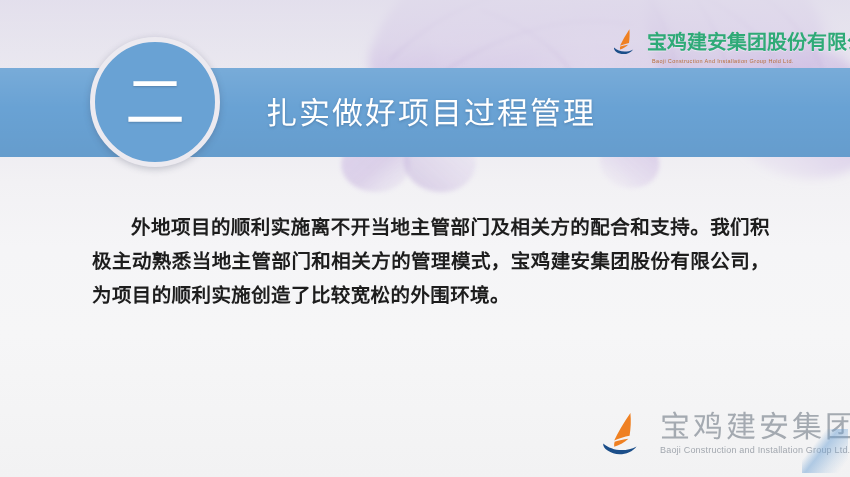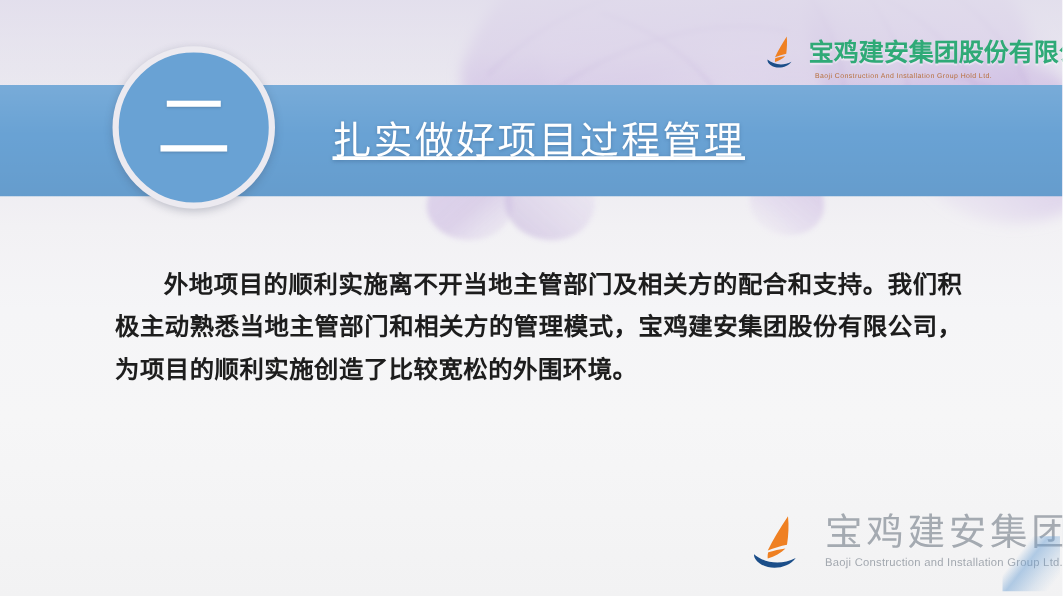--- a/index.html
+++ b/index.html
@@ -104,21 +104,20 @@
     left: 266px;
     top: 96px;
     z-index: 3;
     color: #ffffff;
     font-family: "DejaVu Serif", "Liberation Serif", serif;
     font-size: 31px;
     line-height: 1.15;
     letter-spacing: 2px;
     white-space: nowrap;
     text-shadow: 0 1px 3px rgba(45,80,120,.40);
-    text-decoration: underline;
   }
 
   
   .logo-top {
     position: absolute;
     left: 612px;
     top: 28px;
     width: 236px;
     height: 48px;
     z-index: 3;

